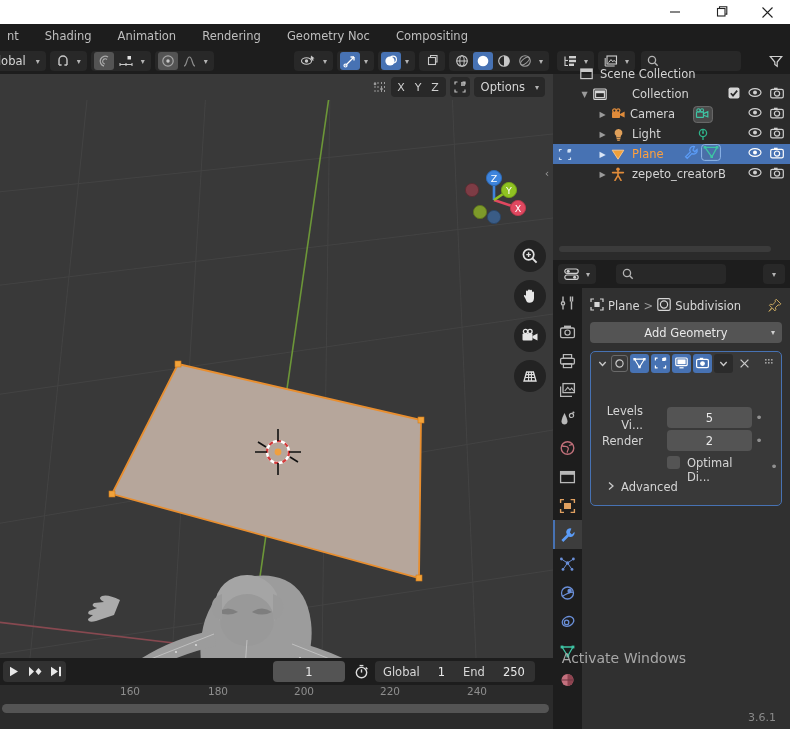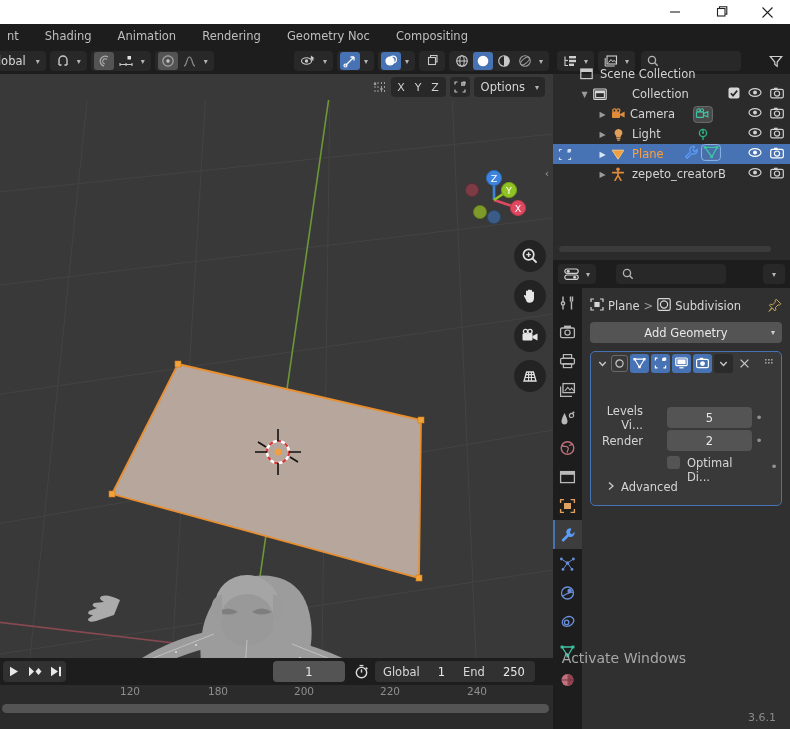--- a/index.html
+++ b/index.html
@@ -500,21 +500,21 @@
       <div class="tl-startend" style="position:absolute; left:375px;">
         <span class="tl-se-lbl">Global</span>
         <span class="tl-se-val">1</span>
         <span class="tl-se-lbl">End</span>
         <span class="tl-se-val">250</span>
       </div>
     </div>
 
     <div class="tl-ruler">
       <div class="tl-tick" style="left:34px;margin-top:28px;">140</div>
-      <div class="tl-tick" style="left:120px;">120</div>
+      <div class="tl-tick" style="left:120px;">160</div>
       <div class="tl-tick" style="left:208px;">180</div>
       <div class="tl-tick" style="left:294px;">200</div>
       <div class="tl-tick" style="left:380px;">220</div>
       <div class="tl-tick" style="left:467px;">240</div>
     </div>
     <div class="tl-scroll"></div>
     <div class="tl-body"></div>
   </div>
 
   <div class="outliner">

